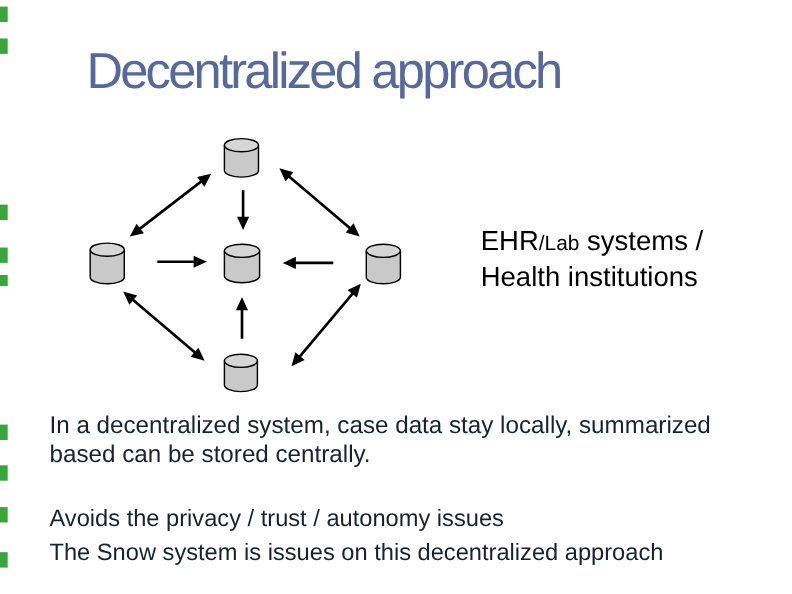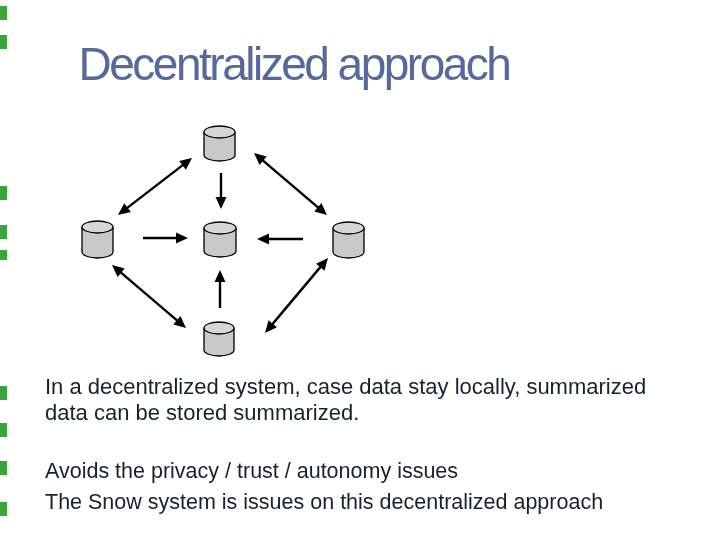--- a/index.html
+++ b/index.html
@@ -125,24 +125,28 @@
       <g>
         <path d="M 273 113 L 273 137 A 15.5 6 0 0 0 304 137 L 304 113" fill="#c9c9c9" stroke="#000000" stroke-width="1.3"></path>
         <ellipse cx="288.5" cy="113" rx="15.5" ry="6" fill="#d6d6d6" stroke="#000000" stroke-width="1.3"></ellipse>
       </g>
       <g>
         <path d="M 144 213 L 144 235 A 15 6 0 0 0 174 235 L 174 213" fill="#c9c9c9" stroke="#000000" stroke-width="1.3"></path>
         <ellipse cx="159" cy="213" rx="15" ry="6" fill="#d6d6d6" stroke="#000000" stroke-width="1.3"></ellipse>
       </g>
     </svg>
 
+  <div class="diagram-label">
+    <div><span>EHR</span><span class="small">/Lab</span><span> systems /</span></div>
+    <div>Health institutions</div>
+  </div>
 
   <div class="body-block">
     <div>In a decentralized system, case data stay locally, summarized</div>
-    <div>data can be stored summarized.</div>
+    <div>based can be stored centrally.</div>
   </div>
 
   <div class="notes-block">
     <div>Avoids the privacy / trust / autonomy issues</div>
     <div>The Snow system is issues on this decentralized approach</div>
   </div>
 
 <div class="accent-bar" style="top: 6px; height: 14px;"></div>
     <div class="accent-bar" style="top: 35px; height: 14px;"></div>
     <div class="accent-bar" style="top: 186px; height: 14px;"></div>

